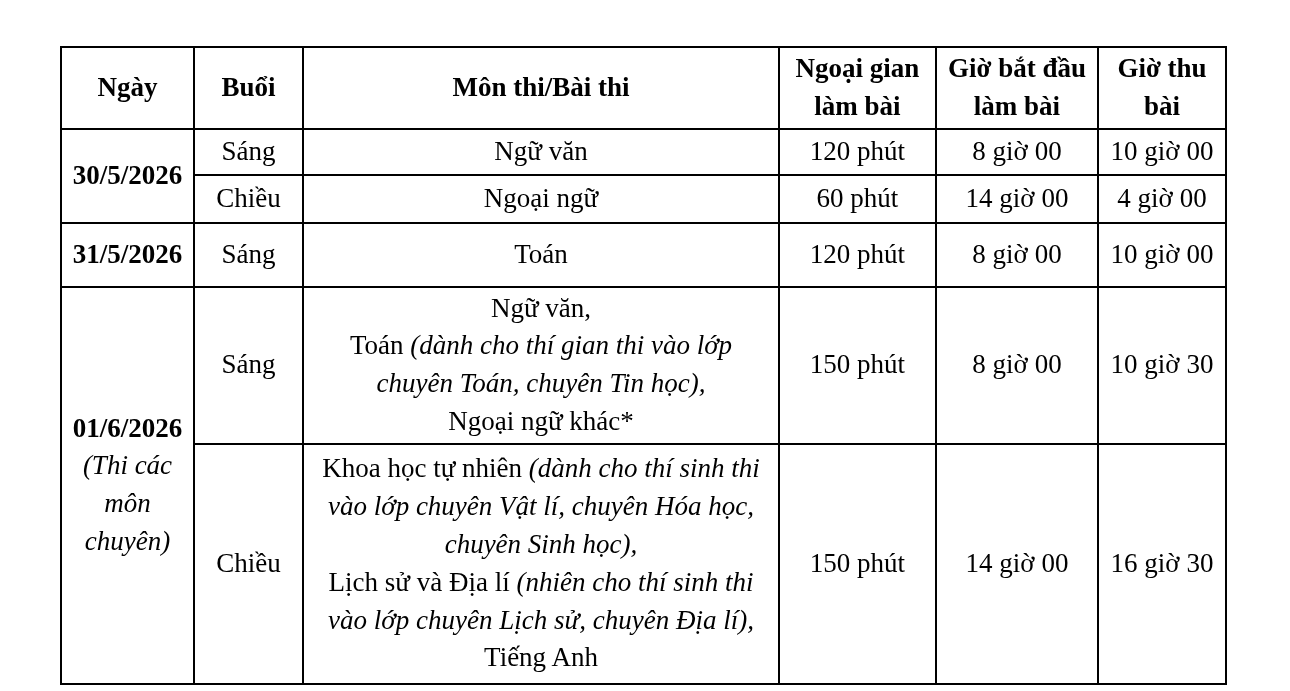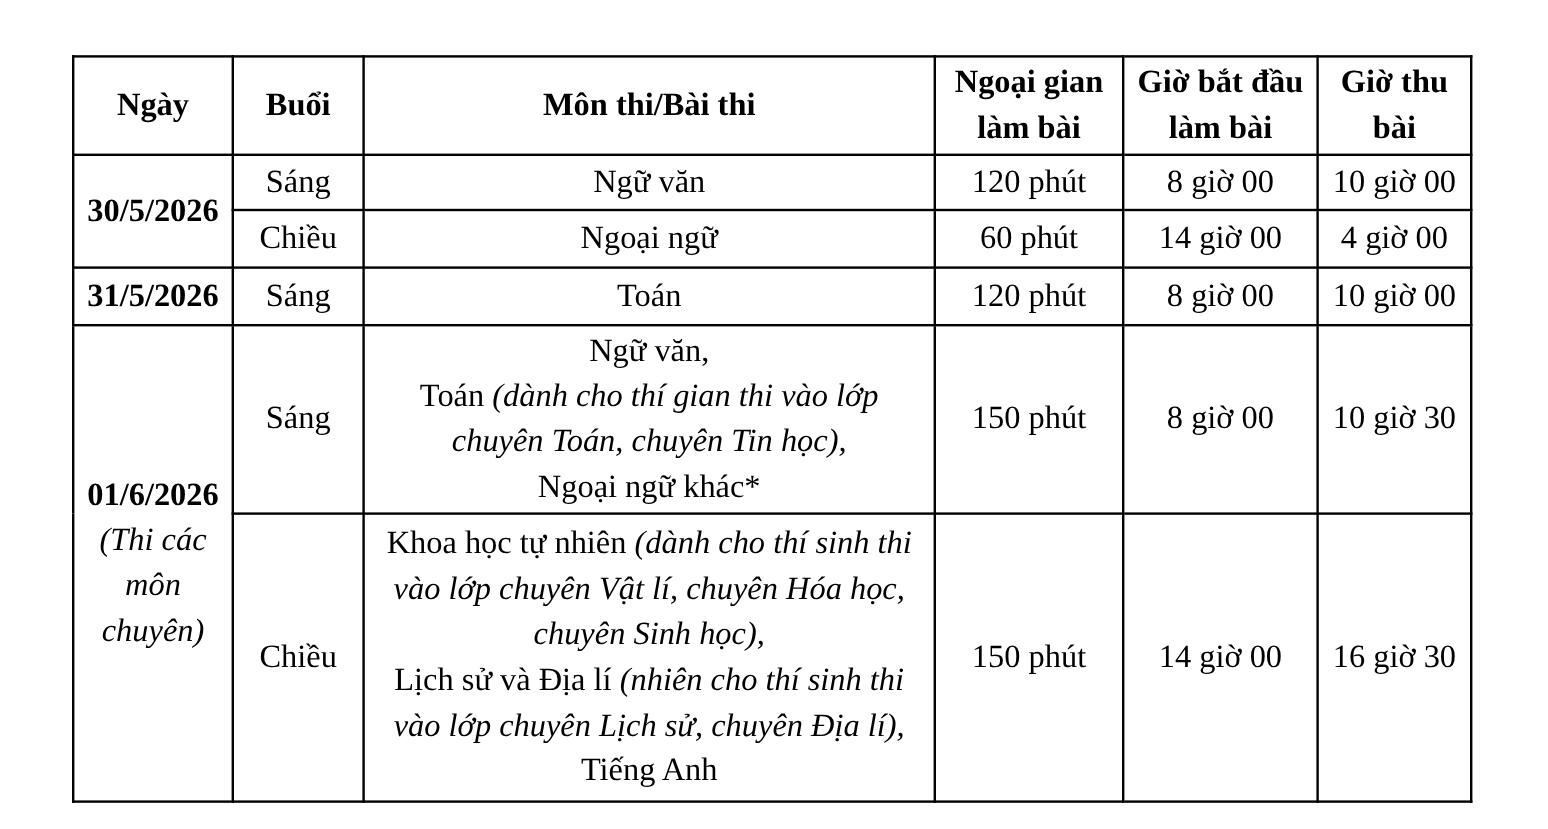--- a/index.html
+++ b/index.html
@@ -100,21 +100,21 @@
         </tr>
         <tr style="height: 48px;">
           <td>Chiều</td>
           <td class="subject-cell">
             <p><span>Ngoại ngữ</span></p>
           </td>
           <td>60 phút</td>
           <td>14 giờ 00</td>
           <td>4 giờ 00</td>
         </tr>
-        <tr style="height: 48px;">
+        <tr style="height: 64px;">
           <td class="date-cell" rowspan="1">
             <div>31/5/2026</div>
           </td>
           <td>Sáng</td>
           <td class="subject-cell">
             <p><span>Toán</span></p>
           </td>
           <td>120 phút</td>
           <td>8 giờ 00</td>
           <td>10 giờ 00</td>

